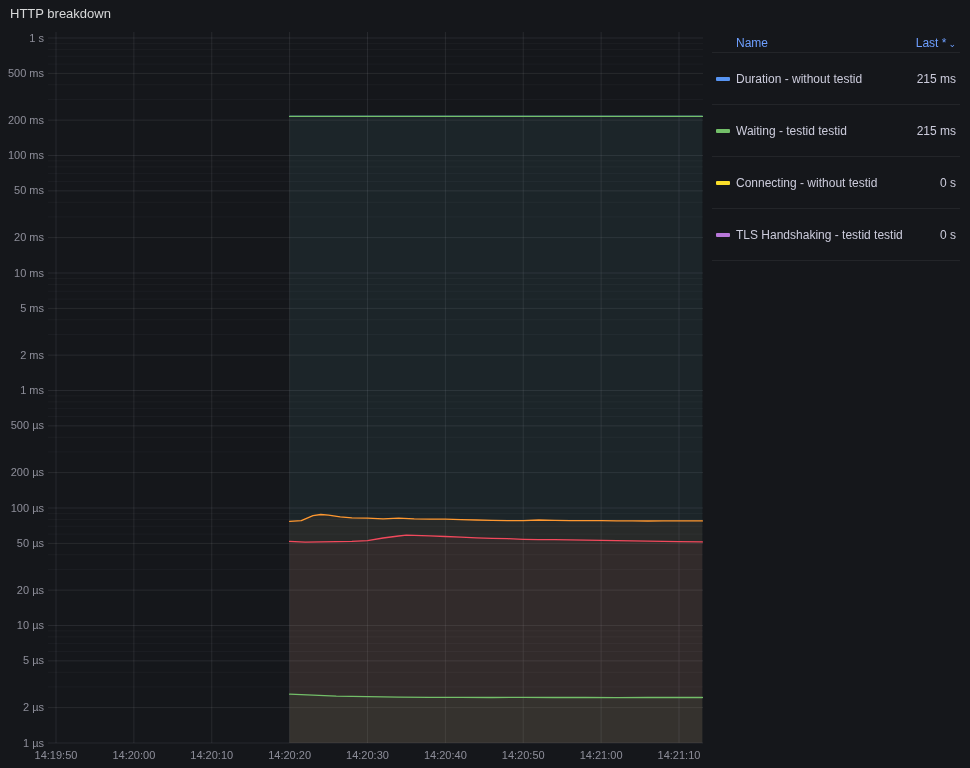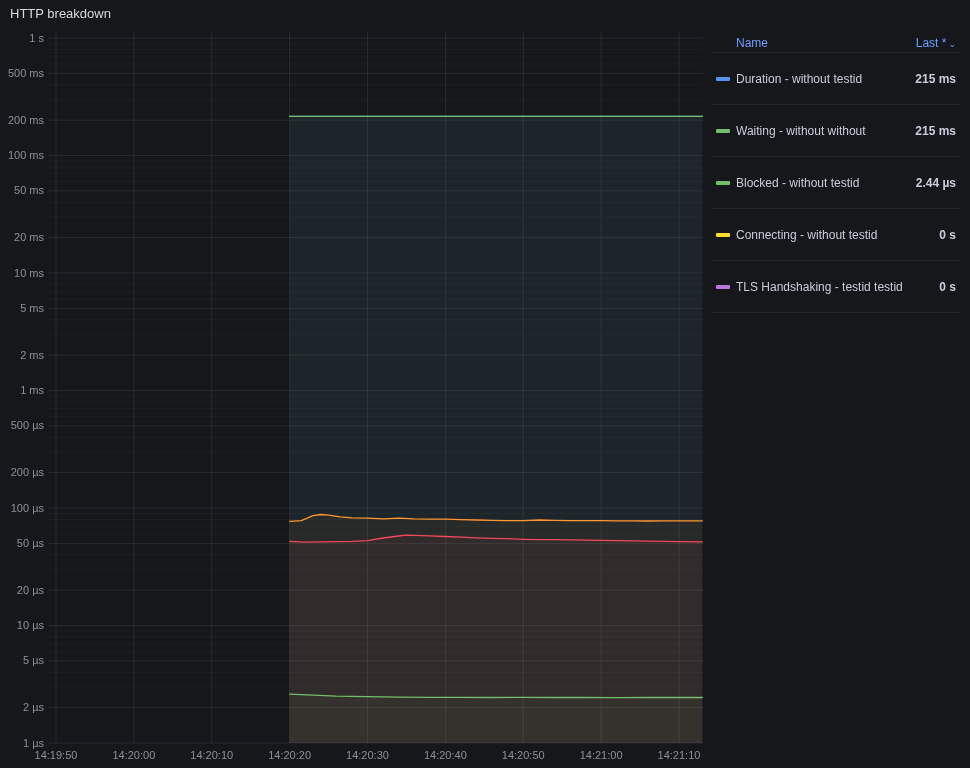--- a/index.html
+++ b/index.html
@@ -11,21 +11,21 @@
   .legend{position:absolute;top:32px;right:10px;width:248px;font-size:12px;color:#ccccdc;background:transparent;}
   .legend-header{display:flex;justify-content:space-between;align-items:flex-end;height:18px;
     padding:0 4px 2px 24px;color:#6e9fff;font-weight:500;}
   .legend-header .col{cursor:pointer;white-space:nowrap;}
   .caret{font-size:9px;margin-left:2px;color:#6e9fff;}
   .legend-row{display:flex;align-items:center;height:19px;padding:16px 4px;
     border-top:1px solid rgba(204,204,220,0.08);cursor:pointer;}
   .legend-row:last-child{border-bottom:1px solid rgba(204,204,220,0.08);}
   .swatch{width:14px;height:4px;border-radius:1px;margin-right:6px;flex:none;}
   .lname{flex:1;white-space:nowrap;overflow:hidden;}
-  .lval{margin-left:8px;white-space:nowrap;text-align:left;font-weight:bold;}
+  .lval{margin-left:8px;white-space:nowrap;text-align:left;}
 </style>
 </head>
 <body>
 
 <div class="panel">
 
   <div class="panel-title">HTTP breakdown</div>
 
   <svg class="chart" width="970" height="768">
       <line x1="48" x2="703" y1="686.9382525704397" y2="686.9382525704397" stroke="rgba(204,204,220,0.04)" stroke-width="1"></line>
@@ -138,27 +138,22 @@
       <span class="col"><span>Last *</span><span class="caret">⌄</span></span>
     </div>
     <div id="legend-rows">
         <div class="legend-row">
           <span class="swatch" style="background: rgb(87, 148, 242);"></span>
           <span class="lname">Duration - without testid</span>
           <span class="lval">215 ms</span>
         </div>
         <div class="legend-row">
           <span class="swatch" style="background: rgb(115, 191, 105);"></span>
-          <span class="lname">Waiting - without without</span>
+          <span class="lname">Waiting - testid testid</span>
           <span class="lval">215 ms</span>
-        </div>
-        <div class="legend-row">
-          <span class="swatch" style="background: rgb(115, 191, 105);"></span>
-          <span class="lname">Blocked - without testid</span>
-          <span class="lval">2.44 µs</span>
         </div>
         <div class="legend-row">
           <span class="swatch" style="background: rgb(250, 222, 42);"></span>
           <span class="lname">Connecting - without testid</span>
           <span class="lval">0 s</span>
         </div>
         <div class="legend-row">
           <span class="swatch" style="background: rgb(184, 119, 217);"></span>
           <span class="lname">TLS Handshaking - testid testid</span>
           <span class="lval">0 s</span>

